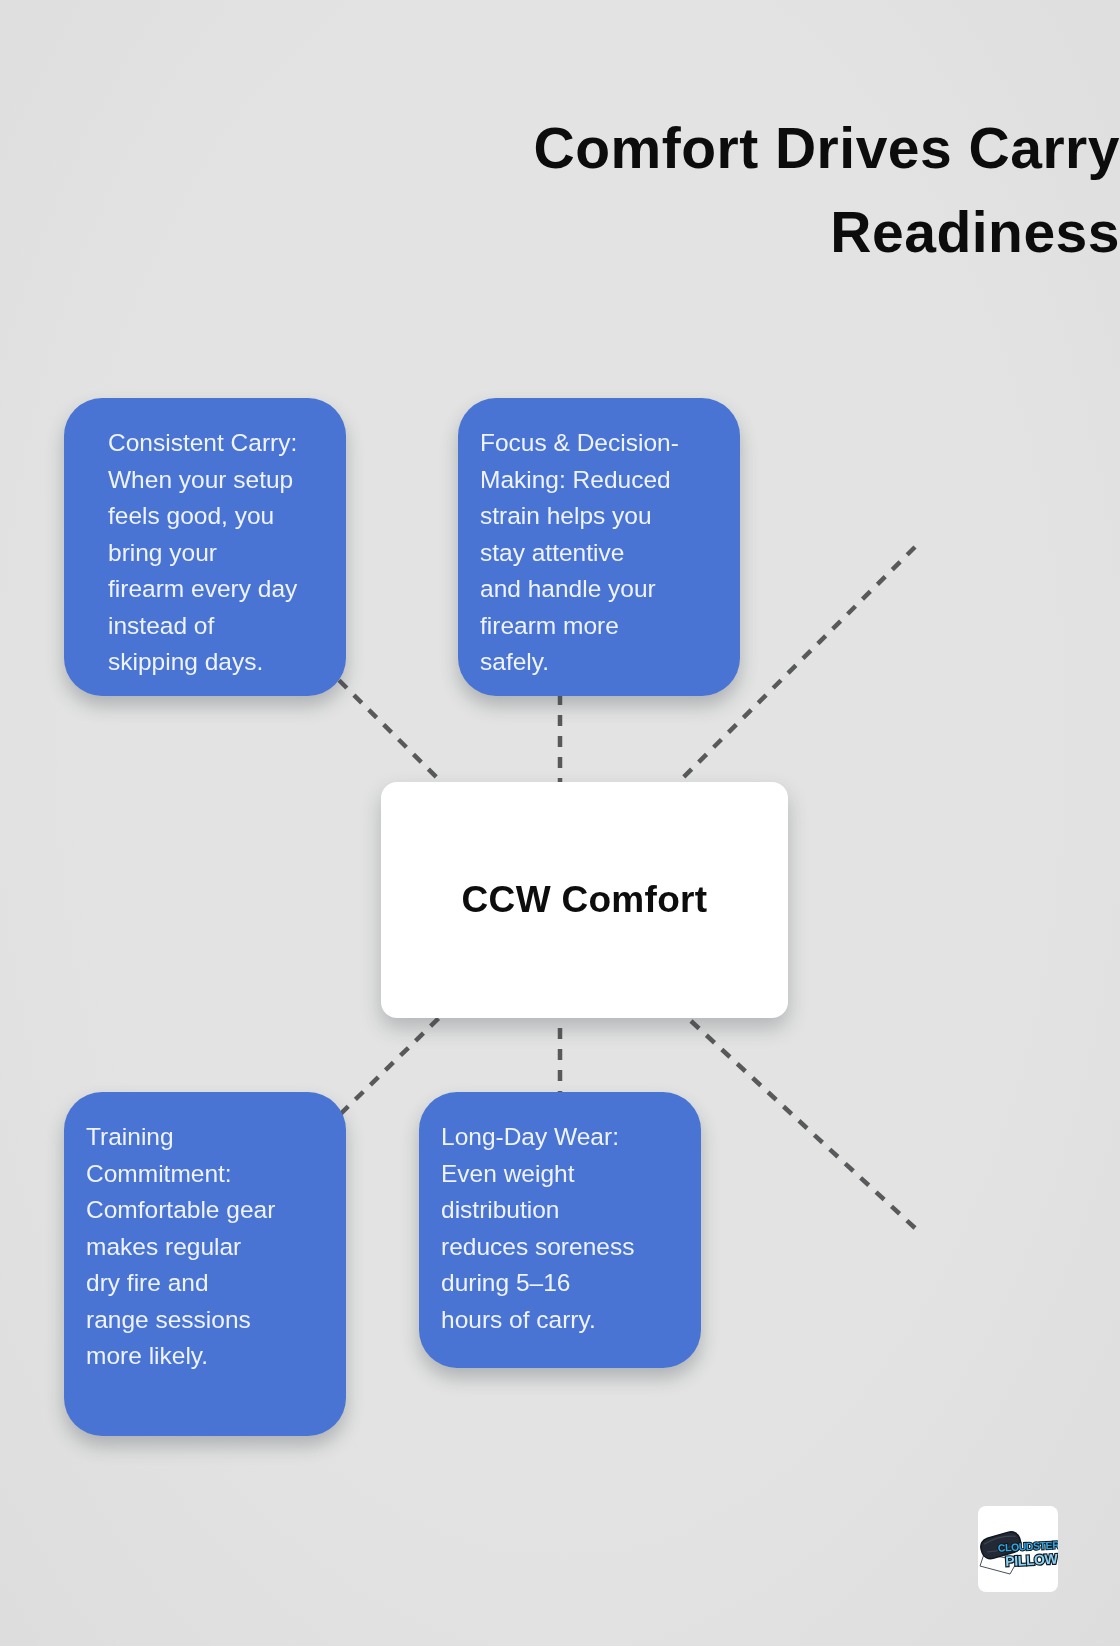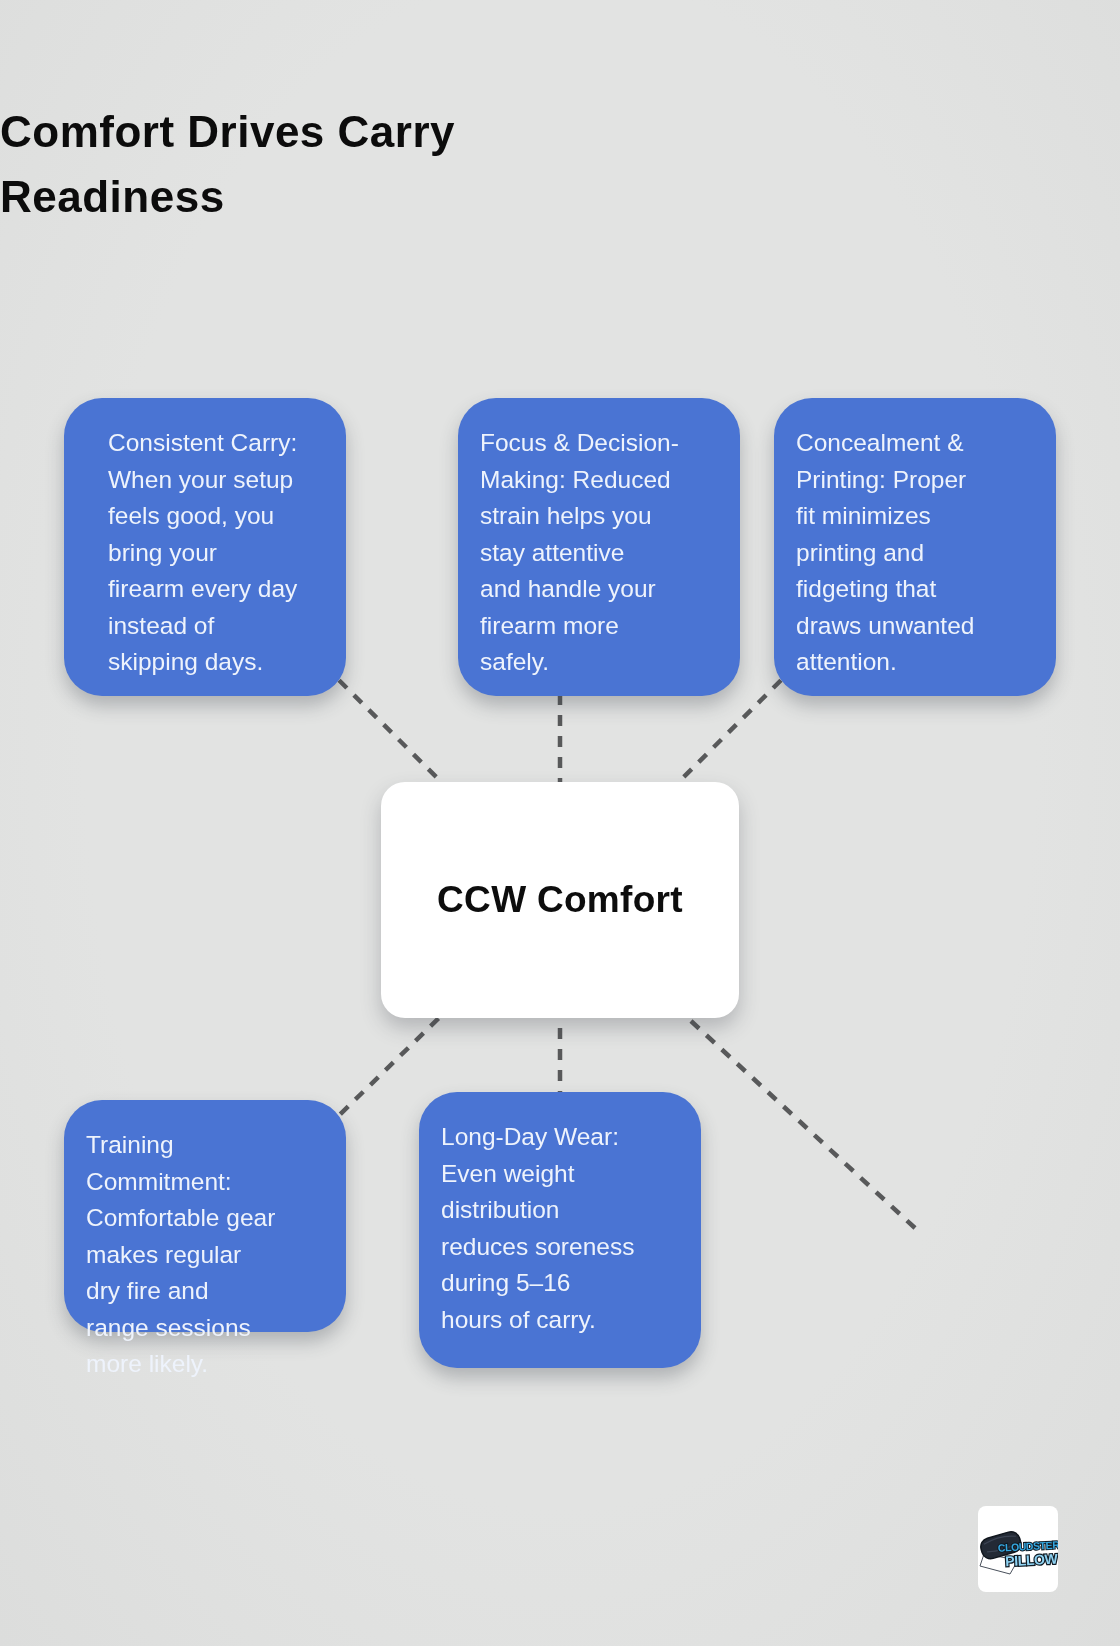--- a/index.html
+++ b/index.html
@@ -5,49 +5,49 @@
   html,body{margin:0;padding:0;background:#b9bab9;}
   .canvas{
     position:relative;
     width:1120px;height:1646px;
     margin:0 auto;
     background:radial-gradient(ellipse at 50% 45%, #e2e3e2 60%, #dcdddc 100%);
     overflow:hidden;
     font-family:"Liberation Sans","DejaVu Sans",sans-serif;
   }
   .title{
-    position:absolute;top:100px;left:0;width:100%;
-    text-align:left;
-    font-size:44px;font-weight:700;color:#0c0c0c;
+    position:absolute;top:107px;left:0;width:100%;
+    text-align:right;
+    font-size:57px;font-weight:700;color:#0c0c0c;
     line-height:1.47;
     white-space:pre-line;
     letter-spacing:0.5px;
   }
   .connectors{position:absolute;top:0;left:0;}
   .node{
     position:absolute;
     background:#4a74d3;
     border-radius:38px;
     box-shadow:0 10px 18px rgba(60,65,75,0.30);
     color:#eef3fc;
     font-size:24.5px;line-height:36.5px;
     padding:27px 22px;
     box-sizing:border-box;
     white-space:pre-line;
   }
   .n1{left:64px;top:398px;width:282px;height:298px;padding-left:44px;}
   .n2{left:419px;top:398px;width:282px;height:298px;margin-left:39px;}
   .n3{left:774px;top:398px;width:282px;height:298px;}
-  .n4{left:64px;top:1092px;width:282px;height:232px;margin-top:8px;}
+  .n4{left:64px;top:1092px;width:282px;height:344px;}
   .n5{left:419px;top:1092px;width:282px;height:276px;}
   .n6{left:774px;top:1092px;width:282px;height:276px;}
   .center-box{
     position:absolute;
-    left:381px;top:782px;width:358px;height:236px;
-    background:#ffffff;border-radius:24px;
+    left:381px;top:782px;width:407px;height:236px;
+    background:#ffffff;border-radius:16px;
     box-shadow:0 10px 20px rgba(60,65,75,0.28);
     display:flex;align-items:center;justify-content:center;
   }
   .center-label{
     font-size:37px;font-weight:700;color:#0d0d0d;
     letter-spacing:0.3px;
   }
   .logo{
     position:absolute;
     left:978px;top:1506px;width:80px;height:86px;
@@ -81,27 +81,20 @@
 firearm every day
 instead of
 skipping days.</div>
   <div class="node n2">Focus &amp; Decision-
 Making: Reduced
 strain helps you
 stay attentive
 and handle your
 firearm more
 safely.</div>
-  <div class="node n3">Concealment &amp;
-Printing: Proper
-fit minimizes
-printing and
-fidgeting that
-draws unwanted
-attention.</div>
   <div class="node n4">Training
 Commitment:
 Comfortable gear
 makes regular
 dry fire and
 range sessions
 more likely.</div>
   <div class="node n5">Long-Day Wear:
 Even weight
 distribution

